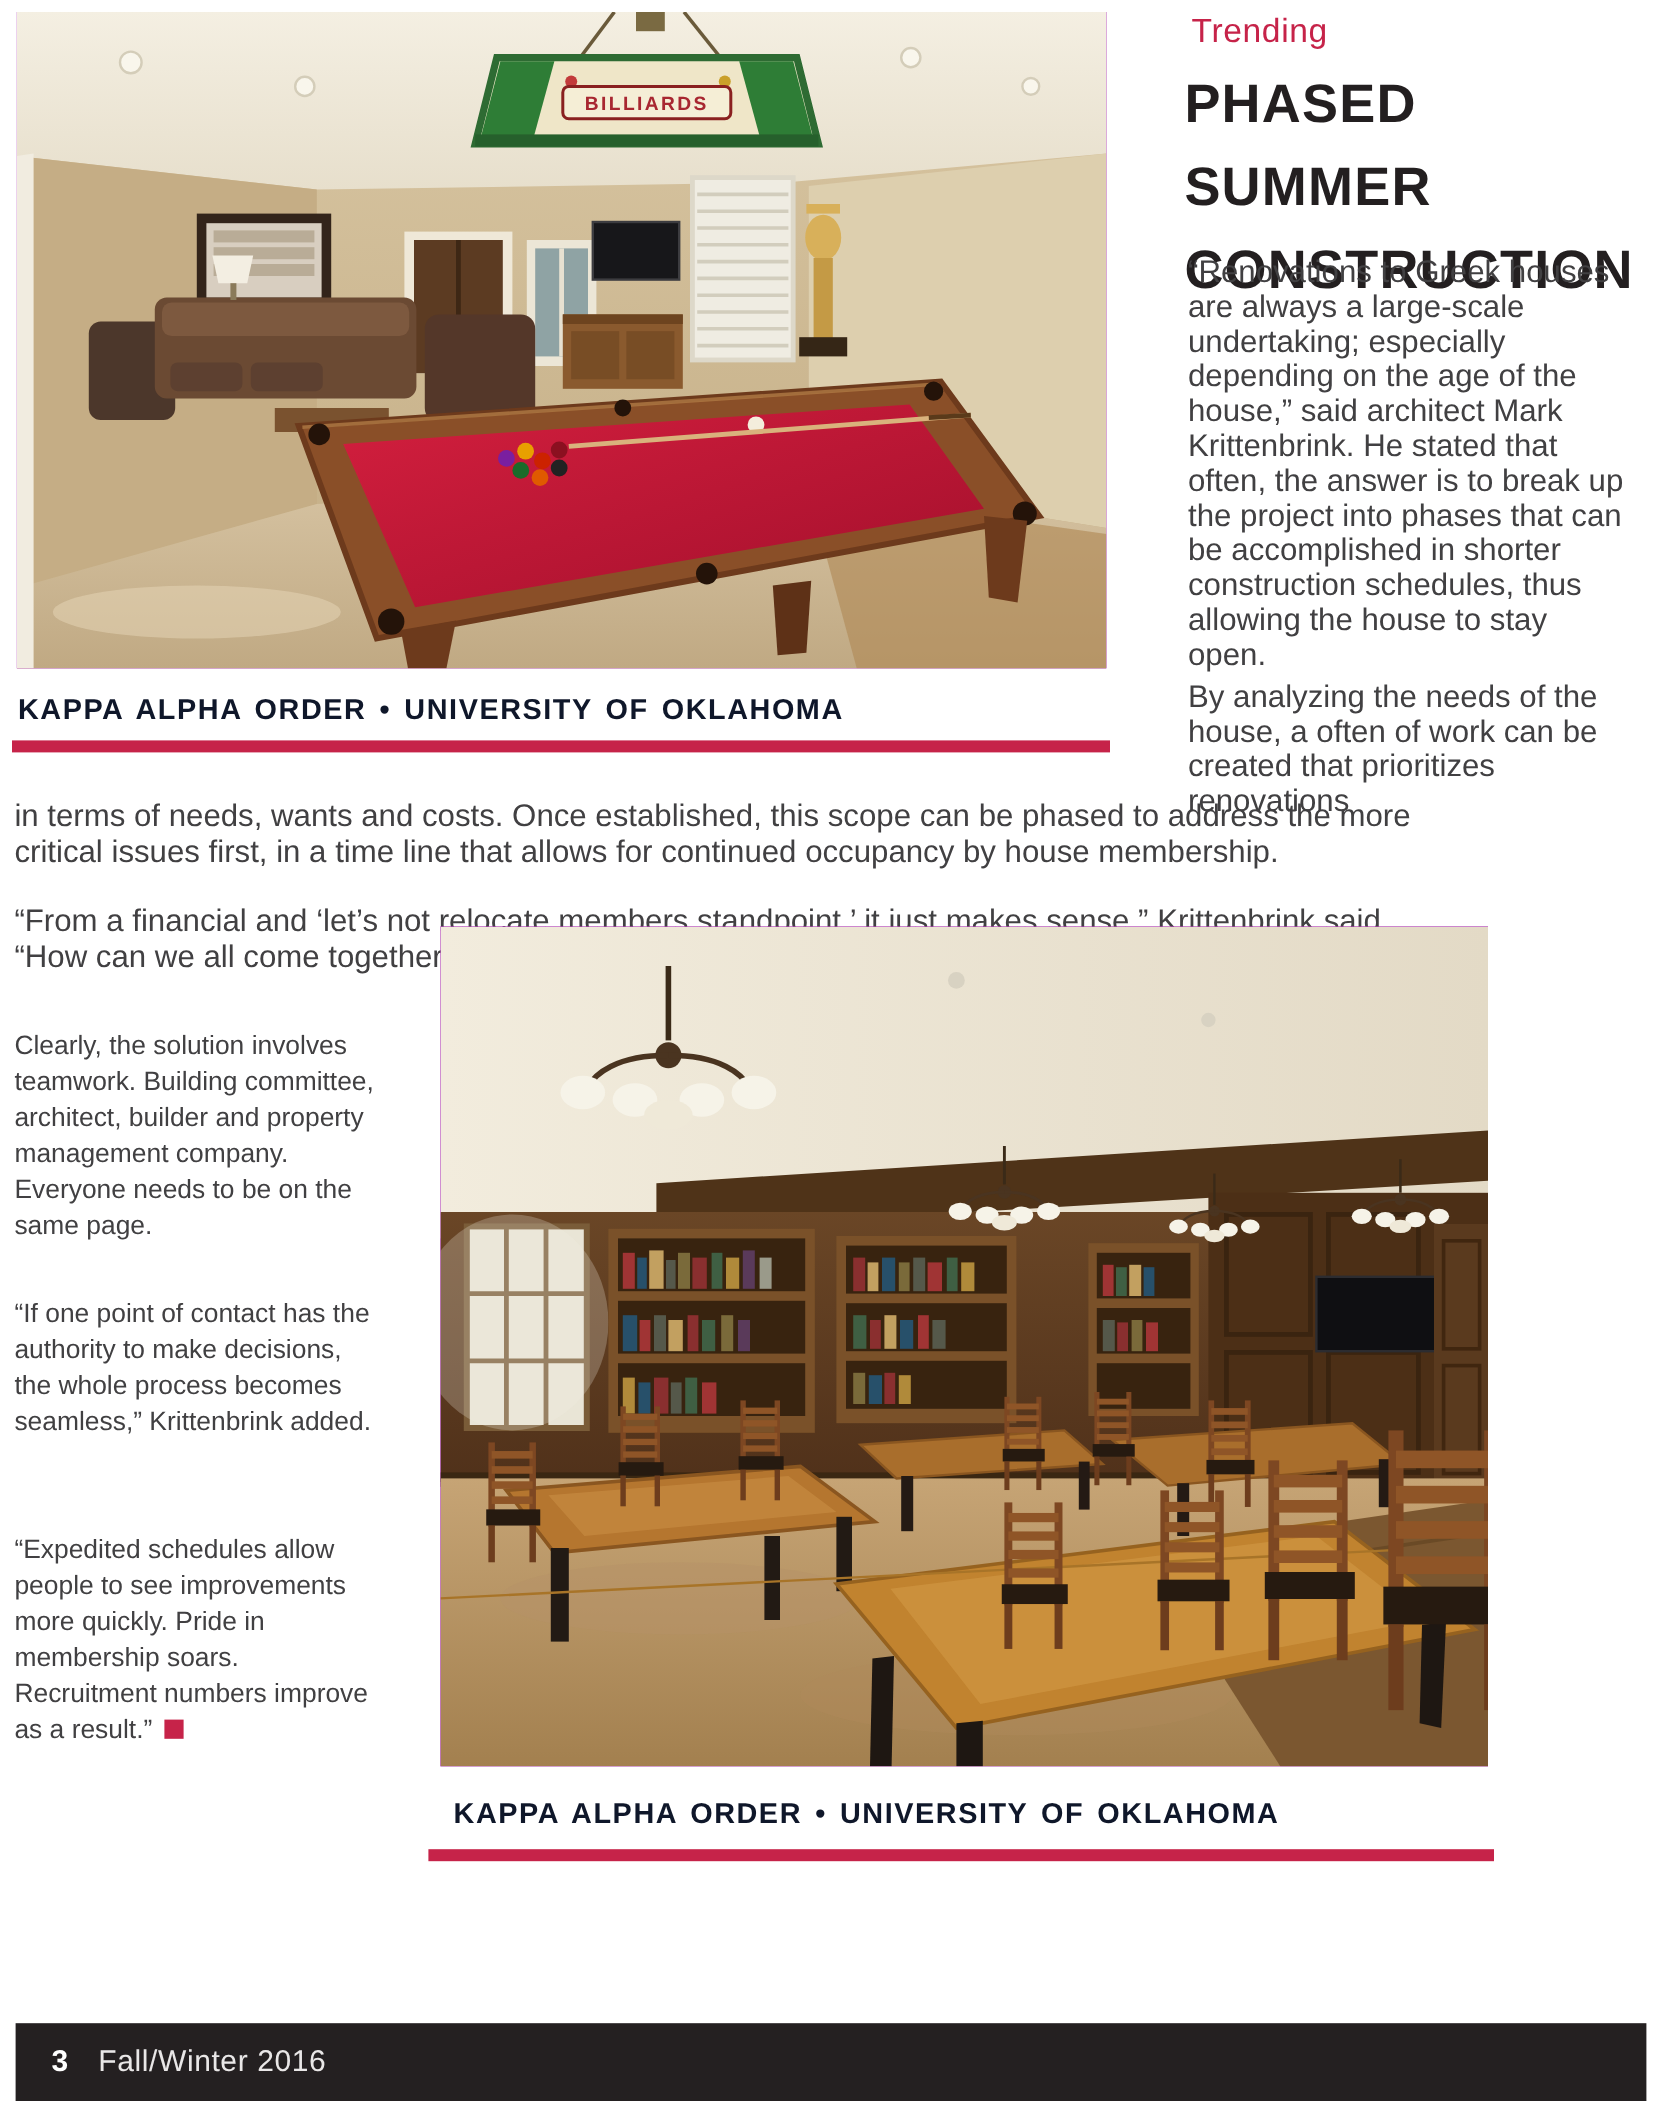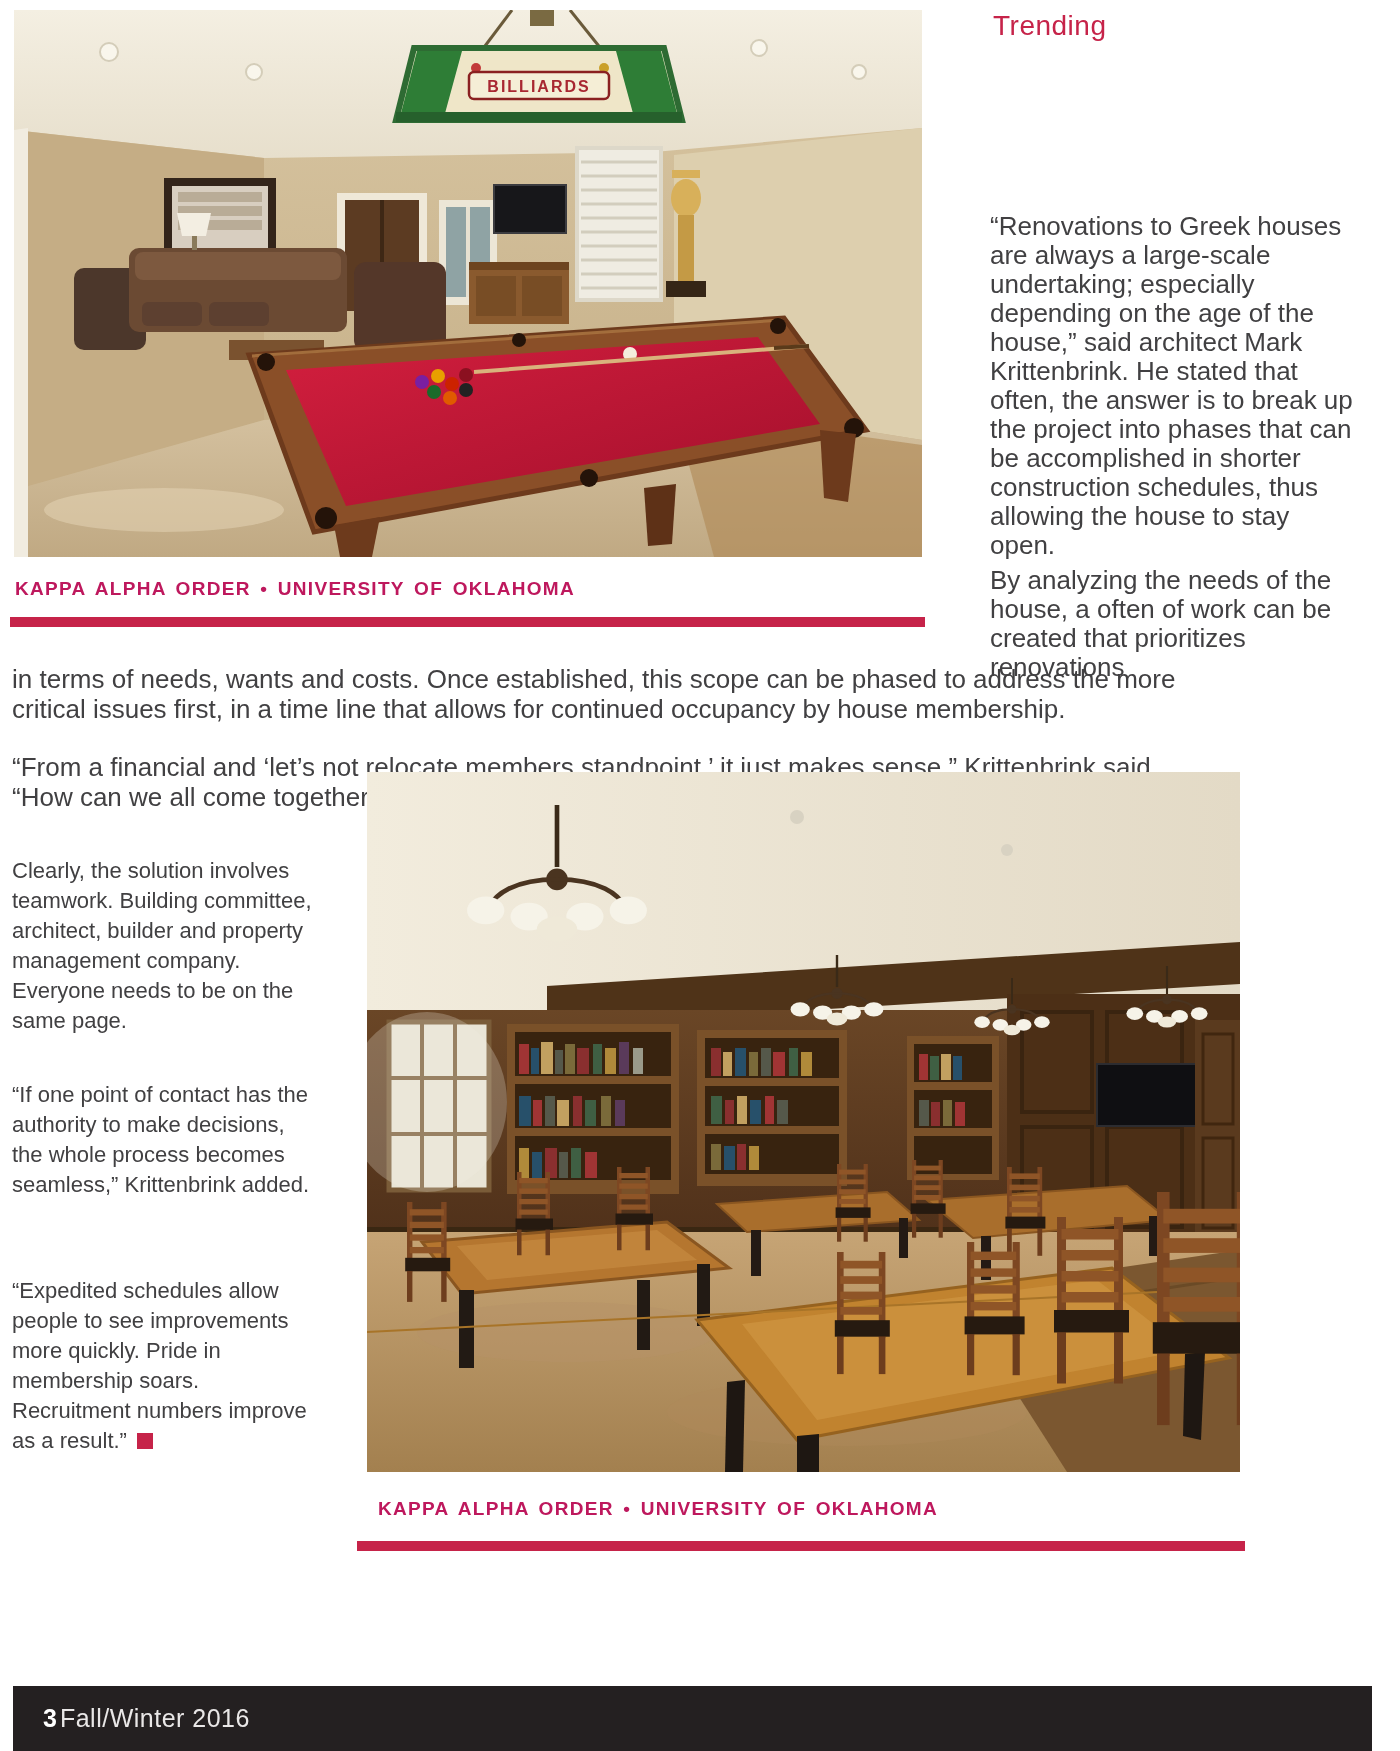--- a/index.html
+++ b/index.html
@@ -33,35 +33,35 @@
   .lc-para{position:absolute;left:12px;width:302px;line-height:30px;font-size:22px;}
   .lc-para1{top:856px;}
   .lc-para2{top:1080px;}
   .lc-para3{top:1276px;}
   .end-mark{
     display:inline-block;width:16px;height:16px;background:#c62349;
     margin-left:10px;vertical-align:-1px;
   }
   .caption{
     position:absolute;
-    font-size:19px;font-weight:700;letter-spacing:1.3px;word-spacing:3px;
-    color:#be185d;white-space:nowrap;
+    font-size:24px;font-weight:700;letter-spacing:1.3px;word-spacing:3px;
+    color:#0f172a;white-space:nowrap;
   }
   .caption1{left:15px;top:578px;}
   .caption2{left:378px;top:1498px;}
   .rule{position:absolute;height:10px;background:#c62349;}
   .rule1{left:10px;top:617px;width:915px;}
   .rule2{left:357px;top:1541px;width:888px;}
   .footer{
     position:absolute;left:13px;top:1686px;width:1359px;height:65px;
     background:#242021;display:flex;align-items:center;
     padding-left:30px;box-sizing:border-box;
   }
   .footer .pagenum{color:#ffffff;font-weight:700;font-size:25px;}
-  .footer .issue{color:#e9e7e7;font-weight:400;font-size:25px;margin-left:3px;letter-spacing:0.5px;}
+  .footer .issue{color:#e9e7e7;font-weight:400;font-size:25px;margin-left:25px;letter-spacing:0.5px;}
 </style>
 </head>
 <body>
 
 <div class="page">
 
   <div class="photo" style="left:14px;top:10px;width:908px;height:547px;">
     <svg width="908" height="547" viewBox="0 0 908 547">
       <defs>
         <linearGradient id="p1wall" x1="0" y1="0" x2="0" y2="1">
@@ -199,20 +199,24 @@
         <rect x="382" y="102" width="286" height="10" fill="#26602c"></rect>
         <circle cx="462" cy="58" r="5" fill="#c23a3a"></circle>
         <circle cx="590" cy="58" r="5" fill="#caa02a"></circle>
         <rect x="455" y="62" width="140" height="27" rx="5" fill="#f5eed6" stroke="#8a2020" stroke-width="2.5"></rect>
         <text x="525" y="82" text-anchor="middle" font-size="16" font-weight="bold" letter-spacing="2" fill="#a82731" font-family="Liberation Sans, sans-serif">BILLIARDS</text>
       </g>
     </svg>
   </div>
 
   <div class="trending">Trending</div>
+  <div class="headline">
+    <div>PHASED SUMMER</div>
+    <div>CONSTRUCTION</div>
+  </div>
   <div class="body-text rc-para1">“Renovations to Greek houses are always a large-scale undertaking; especially depending on the age of the house,” said architect Mark Krittenbrink. He stated that often, the answer is to break up the project into phases that can be accomplished in shorter construction schedules, thus allowing the house to stay open.</div>
   <div class="body-text rc-para2">By analyzing the needs of the house, a often of work can be created that prioritizes renovations</div>
 
   <div class="caption caption1">KAPPA ALPHA ORDER • UNIVERSITY OF OKLAHOMA</div>
   <div class="rule rule1"></div>
 
   <div class="body-text fw-para1">in terms of needs, wants and costs. Once established, this scope can be phased to address the more critical issues first, in a time line that allows for continued occupancy by house membership.</div>
   <div class="body-text fw-para2">“From a financial and ‘let’s not relocate members standpoint,’ it just makes sense,” Krittenbrink said. “How can we all come together to do a project, prioritize needs and still achieve the desired results?”</div>
 
   <div class="body-text lc-para lc-para1">Clearly, the solution involves teamwork. Building committee, architect, builder and property management company. Everyone needs to be on the same page.</div>

